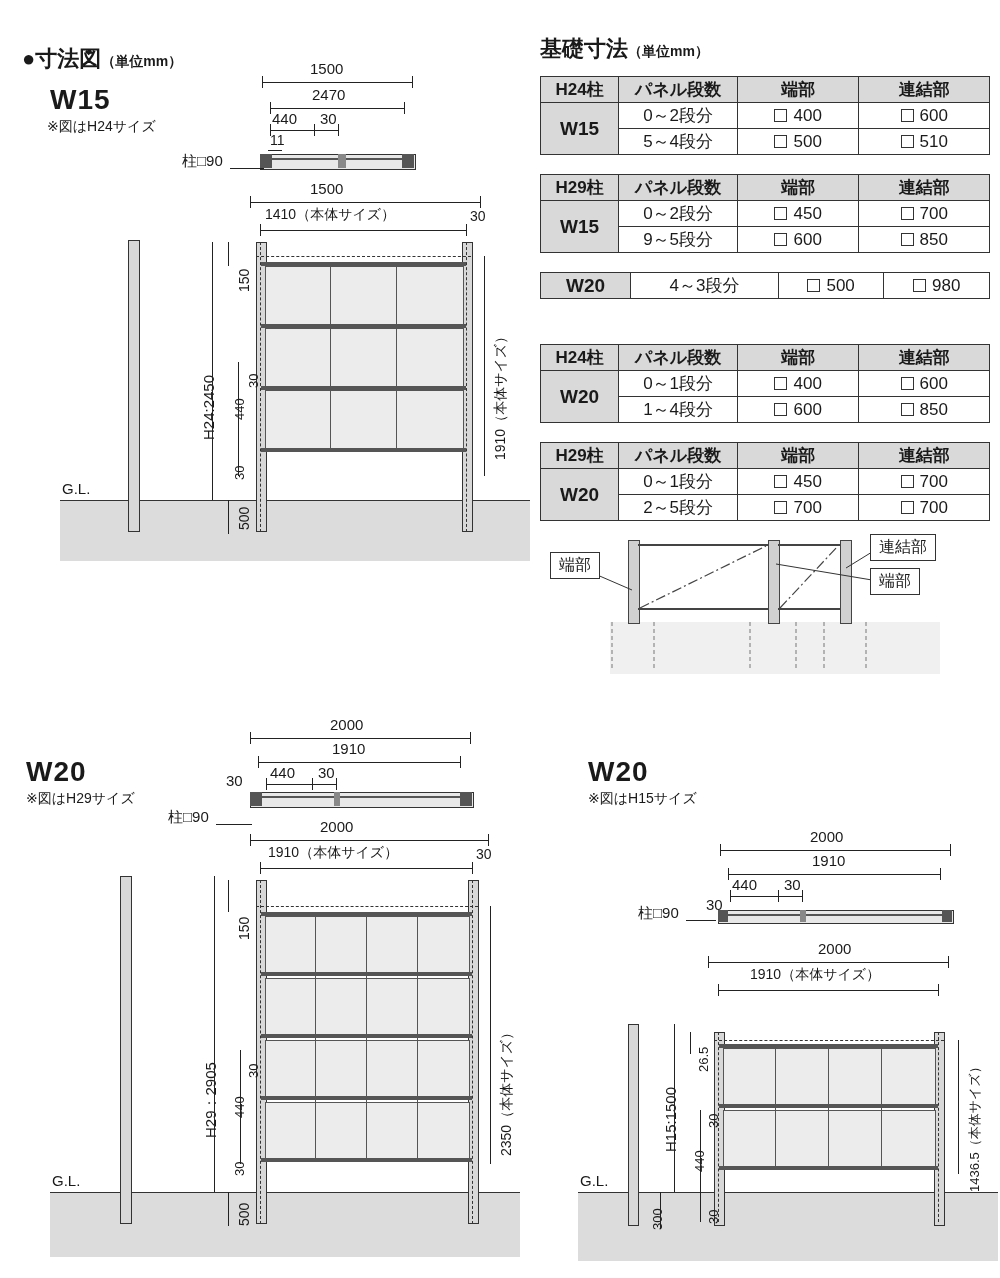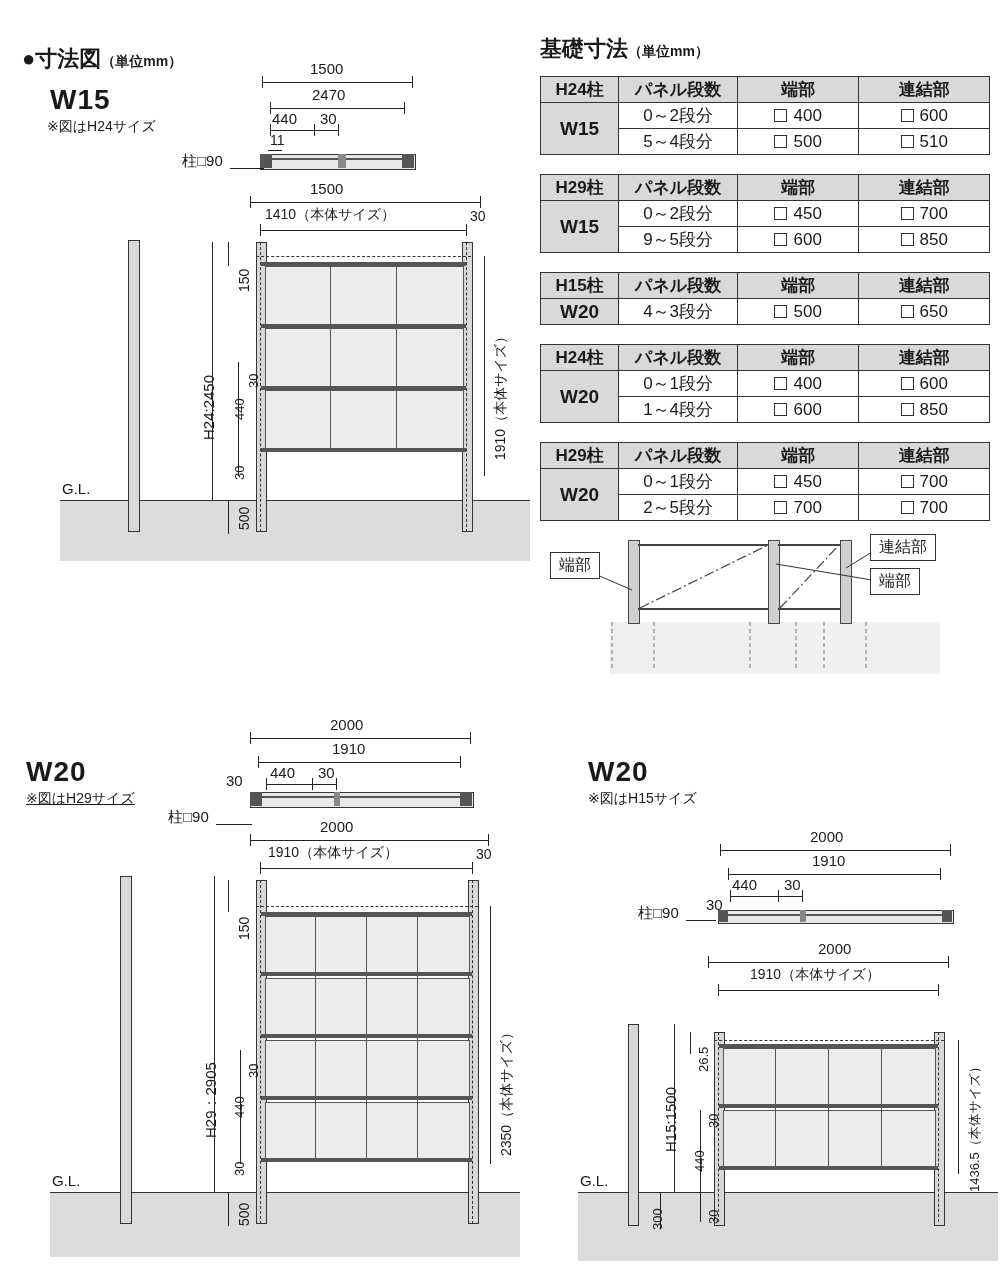--- a/index.html
+++ b/index.html
@@ -175,31 +175,25 @@
   <tr>
     <td>9～5段分</td>
     <td><span class="sq"></span><span>600</span></td>
     <td><span class="sq"></span><span>850</span></td>
   </tr>
 </tbody>
   </table>
 
 <table class="spec" style="left:540px;top:272px;width:450px;">
   <tbody>
-      <tr>
-    <td class="hd" style="width:72px;">H15柱</td>
-    <td class="hd" style="width:118px;">パネル段数</td>
-    <td class="hd" style="width:120px;">端部</td>
-    <td class="hd" style="width:130px;">連結部</td>
-  </tr>
   <tr>
     <td class="wcell">W20</td>
     <td>4～3段分</td>
     <td><span class="sq"></span><span>500</span></td>
-    <td><span class="sq"></span><span>650</span></td>
+    <td><span class="sq"></span><span>980</span></td>
   </tr>
 </tbody>
   </table>
 
 <table class="spec" style="left:540px;top:344px;width:450px;">
   <tbody>
       <tr>
     <td class="hd" style="width:72px;">H24柱</td>
     <td class="hd" style="width:118px;">パネル段数</td>
     <td class="hd" style="width:120px;">端部</td>
@@ -268,21 +262,21 @@
     <line x1="55" y1="44" x2="92" y2="60" stroke="#333" stroke-width="1"></line>
     <line x1="332" y1="22" x2="306" y2="38" stroke="#333" stroke-width="1"></line>
     <line x1="332" y1="50" x2="236" y2="34" stroke="#333" stroke-width="1"></line>
   </svg>
   <div class="callout" style="left:10px;top:22px;">端部</div>
   <div class="callout" style="left:330px;top:4px;">連結部</div>
   <div class="callout" style="left:330px;top:38px;">端部</div>
 </div>
 
 <div class="abs w-big" style="left:26px;top:756px;">W20</div>
-<div class="abs" style="left:26px;top:790px;font-size:14px;text-decoration:underline;">※図はH29サイズ</div>
+<div class="abs" style="left:26px;top:790px;font-size:14px;">※図はH29サイズ</div>
 
 <div class="abs" style="left:230px;top:710px;width:270px;height:120px;">
   <div class="txt" style="left:100px;top:6px;font-size:15px;">2000</div>
   <div class="dimline" style="left:20px;top:28px;width:220px;"></div>
   <div class="dimtick" style="left:20px;top:22px;height:12px;"></div>
   <div class="dimtick" style="left:240px;top:22px;height:12px;"></div>
   <div class="txt" style="left:102px;top:30px;font-size:15px;">1910</div>
   <div class="dimline" style="left:28px;top:52px;width:202px;"></div>
   <div class="dimtick" style="left:28px;top:46px;height:12px;"></div>
   <div class="dimtick" style="left:230px;top:46px;height:12px;"></div>

